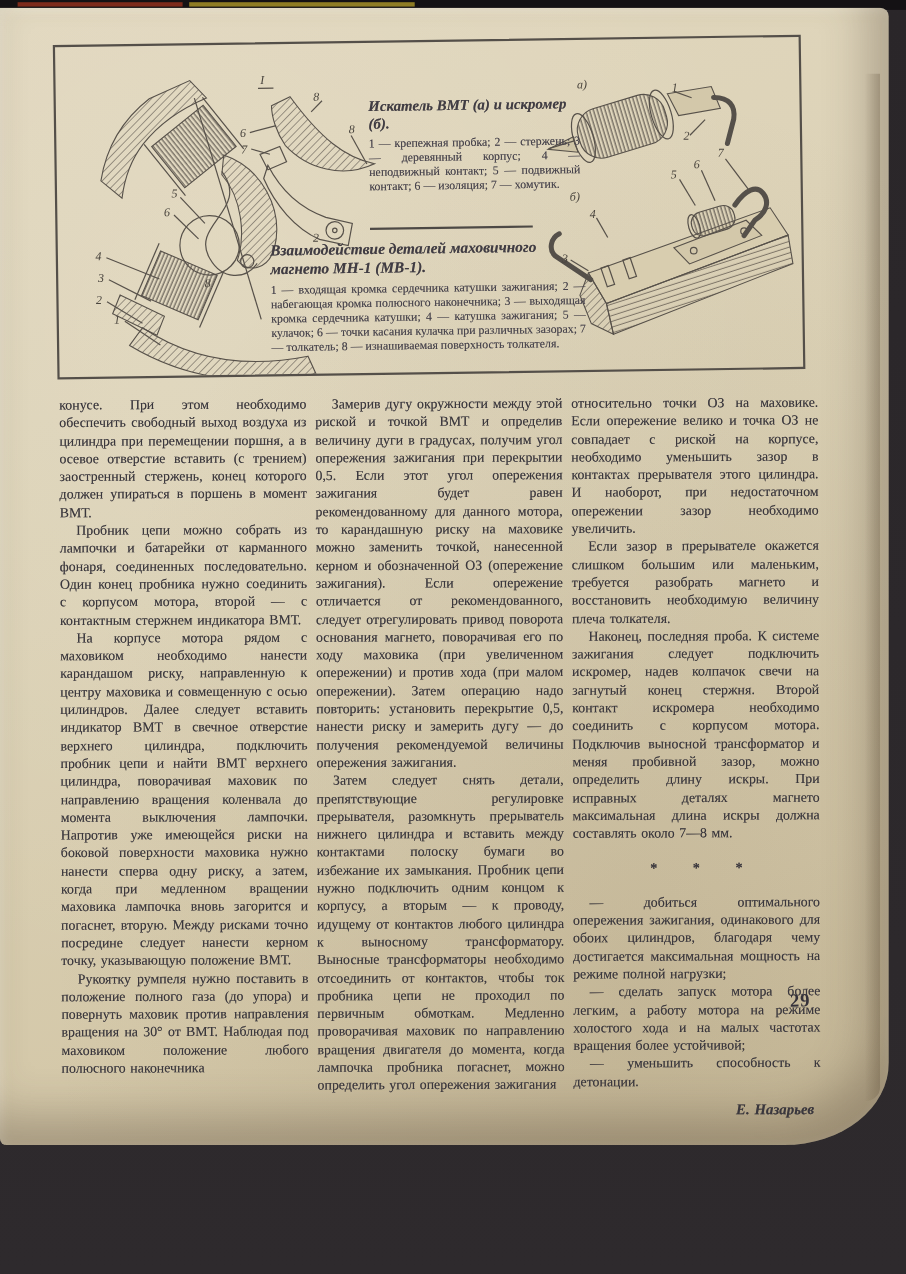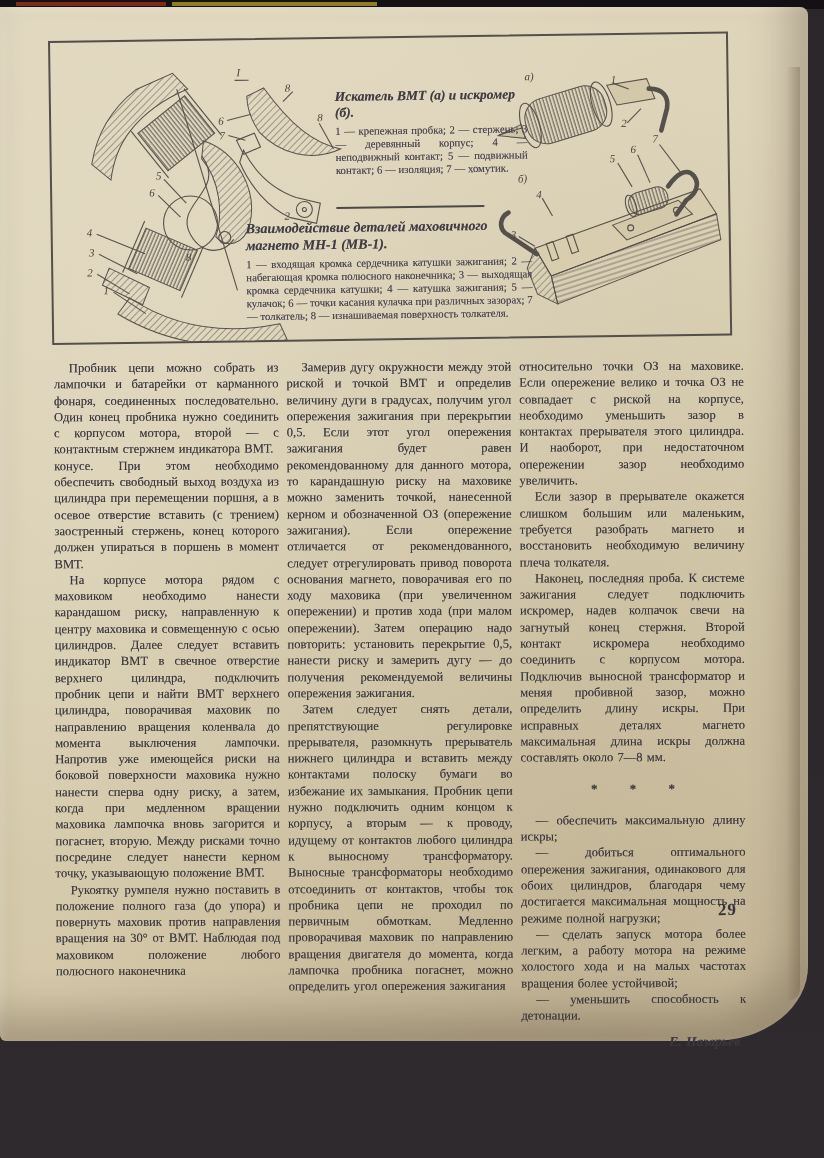--- a/index.html
+++ b/index.html
@@ -180,35 +180,34 @@
       </div>
       <div class="cap-rule"></div>
       <div class="cap-b">
         <div class="cap-title">Взаимодействие деталей маховичного магнето МН-1 (МВ-1).</div>
         <div class="cap-items">1 — входящая кромка сердечника катушки зажигания; 2 — набегающая кромка полюсного наконечника; 3 — выходящая кромка сердечника катушки; 4 — катушка зажигания; 5 — кулачок; 6 — точки касания кулачка при различных зазорах; 7 — толкатель; 8 — изнашиваемая поверхность толкателя.</div>
       </div>
     </div>
 
     <div class="columns">
       <div class="col">
+        <p class="p cont">конусе. При этом необходимо обеспечить свободный выход воздуха из цилиндра при перемещении поршня, а в осевое отверстие вставить (с трением) заостренный стержень, конец которого должен упираться в поршень в момент ВМТ.</p>
         <p class="p">Пробник цепи можно собрать из лампочки и батарейки от карманного фонаря, соединенных последовательно. Один конец пробника нужно соединить с корпусом мотора, второй — с контактным стержнем индикатора ВМТ.</p>
-        <p class="p cont">конусе. При этом необходимо обеспечить свободный выход воздуха из цилиндра при перемещении поршня, а в осевое отверстие вставить (с трением) заостренный стержень, конец которого должен упираться в поршень в момент ВМТ.</p>
         <p class="p">На корпусе мотора рядом с маховиком необходимо нанести карандашом риску, направленную к центру маховика и совмещенную с осью цилиндров. Далее следует вставить индикатор ВМТ в свечное отверстие верхнего цилиндра, подключить пробник цепи и найти ВМТ верхнего цилиндра, поворачивая маховик по направлению вращения коленвала до момента выключения лампочки. Напротив уже имеющейся риски на боковой поверхности маховика нужно нанести сперва одну риску, а затем, когда при медленном вращении маховика лампочка вновь загорится и погаснет, вторую. Между рисками точно посредине следует нанести керном точку, указывающую положение ВМТ.</p>
         <p class="p">Рукоятку румпеля нужно поставить в положение полного газа (до упора) и повернуть маховик против направления вращения на 30° от ВМТ. Наблюдая под маховиком положение любого полюсного наконечника</p>
       </div>
       <div class="col">
         <p class="p">Замерив дугу окружности между этой риской и точкой ВМТ и определив величину дуги в градусах, получим угол опережения зажигания при перекрытии 0,5. Если этот угол опережения зажигания будет равен рекомендованному для данного мотора, то карандашную риску на маховике можно заменить точкой, нанесенной керном и обозначенной ОЗ (опережение зажигания). Если опережение отличается от рекомендованного, следует отрегулировать привод поворота основания магнето, поворачивая его по ходу маховика (при увеличенном опережении) и против хода (при малом опережении). Затем операцию надо повторить: установить перекрытие 0,5, нанести риску и замерить дугу — до получения рекомендуемой величины опережения зажигания.</p>
         <p class="p">Затем следует снять детали, препятствующие регулировке прерывателя, разомкнуть прерыватель нижнего цилиндра и вставить между контактами полоску бумаги во избежание их замыкания. Пробник цепи нужно подключить одним концом к корпусу, а вторым — к проводу, идущему от контактов любого цилиндра к выносному трансформатору. Выносные трансформаторы необходимо отсоединить от контактов, чтобы ток пробника цепи не проходил по первичным обмоткам. Медленно проворачивая маховик по направлению вращения двигателя до момента, когда лампочка пробника погаснет, можно определить угол опережения зажигания</p>
       </div>
       <div class="col">
         <p class="p cont">относительно точки ОЗ на маховике. Если опережение велико и точка ОЗ не совпадает с риской на корпусе, необходимо уменьшить зазор в контактах прерывателя этого цилиндра. И наоборот, при недостаточном опережении зазор необходимо увеличить.</p>
         <p class="p">Если зазор в прерывателе окажется слишком большим или маленьким, требуется разобрать магнето и восстановить необходимую величину плеча толкателя.</p>
         <p class="p">Наконец, последняя проба. К системе зажигания следует подключить искромер, надев колпачок свечи на загнутый конец стержня. Второй контакт искромера необходимо соединить с корпусом мотора. Подключив выносной трансформатор и меняя пробивной зазор, можно определить длину искры. При исправных деталях магнето максимальная длина искры должна составлять около 7—8 мм.</p>
         <div class="stars">* * *</div>
-        <p class="p">— обеспечить максимальную длину искры;</p>
         <p class="p">— добиться оптимального опережения зажигания, одинакового для обоих цилиндров, благодаря чему достигается максимальная мощность на режиме полной нагрузки;</p>
         <p class="p">— сделать запуск мотора более легким, а работу мотора на режиме холостого хода и на малых частотах вращения более устойчивой;</p>
         <p class="p">— уменьшить способность к детонации.</p>
         <div class="author">Е. Назарьев</div>
       </div>
     </div>
 
     <div class="pageno">29</div>
   </div>
 </div>

